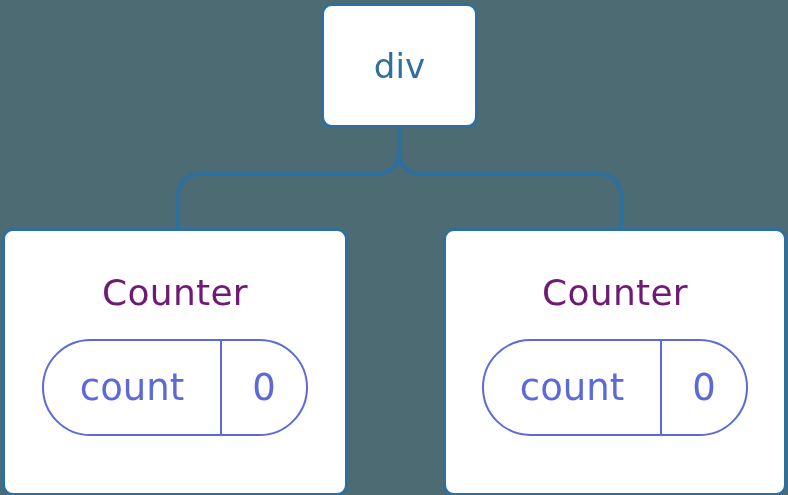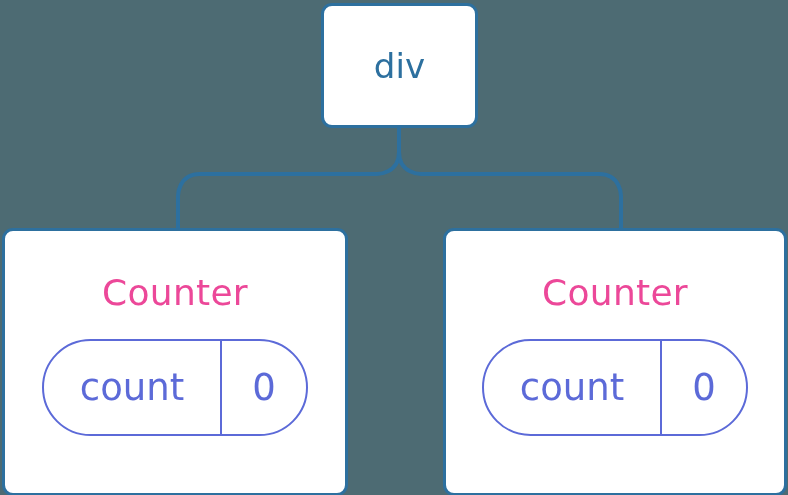--- a/index.html
+++ b/index.html
@@ -68,21 +68,21 @@
   }
   #node-counter-left {
     left: 2px;
     width: 346px;
   }
   #node-counter-right {
     left: 443px;
     width: 344px;
   }
   .node-title {
-    color: #ec4899;
+    color: #701a75;
     font-size: 36px;
     line-height: 1;
     letter-spacing: 0.3px;
   }
 
   
   .state-pill {
     margin-top: 28px;
     height: 97px;
     border: 2px solid #5c6ad8;

